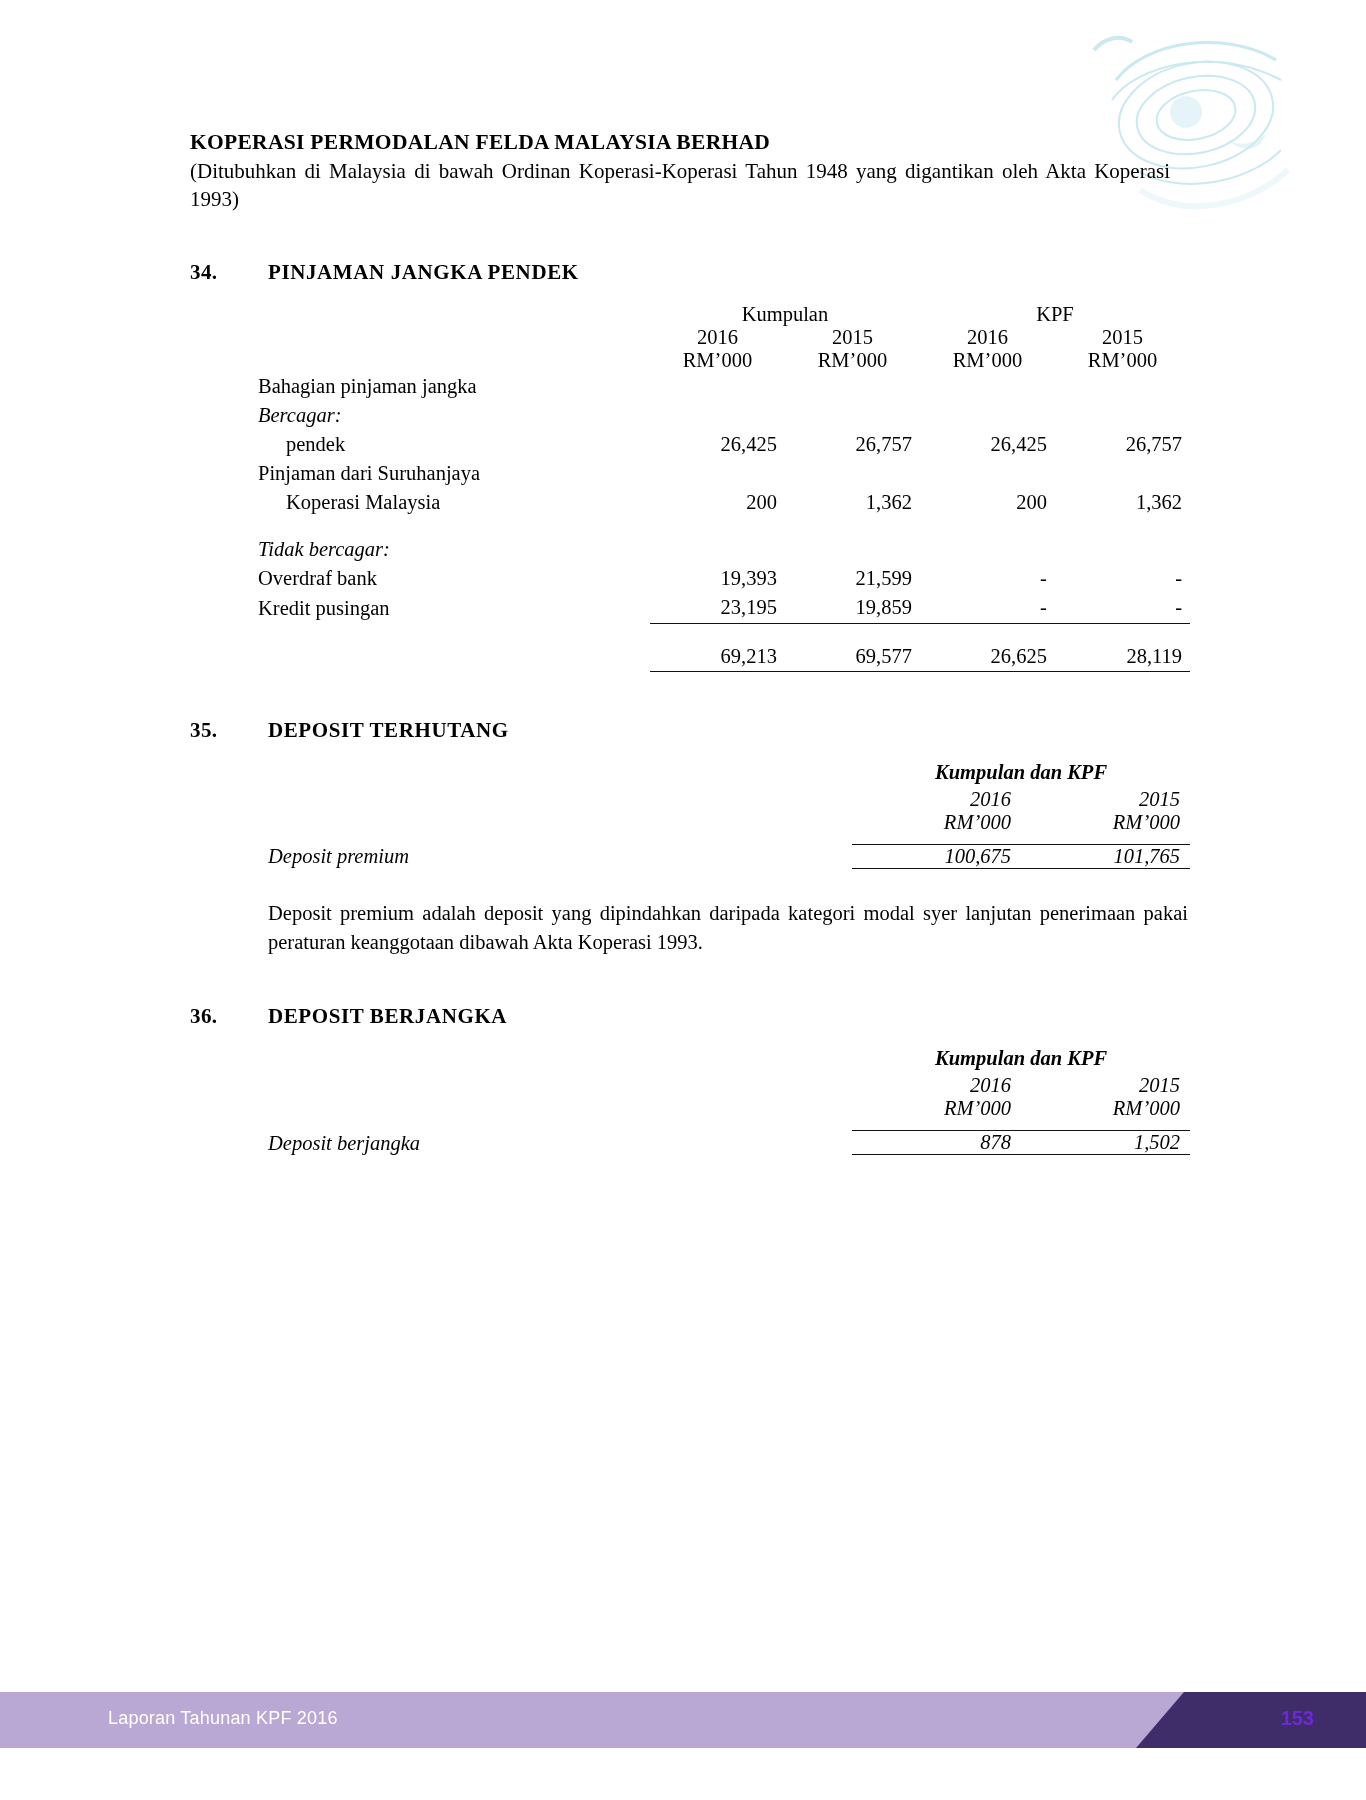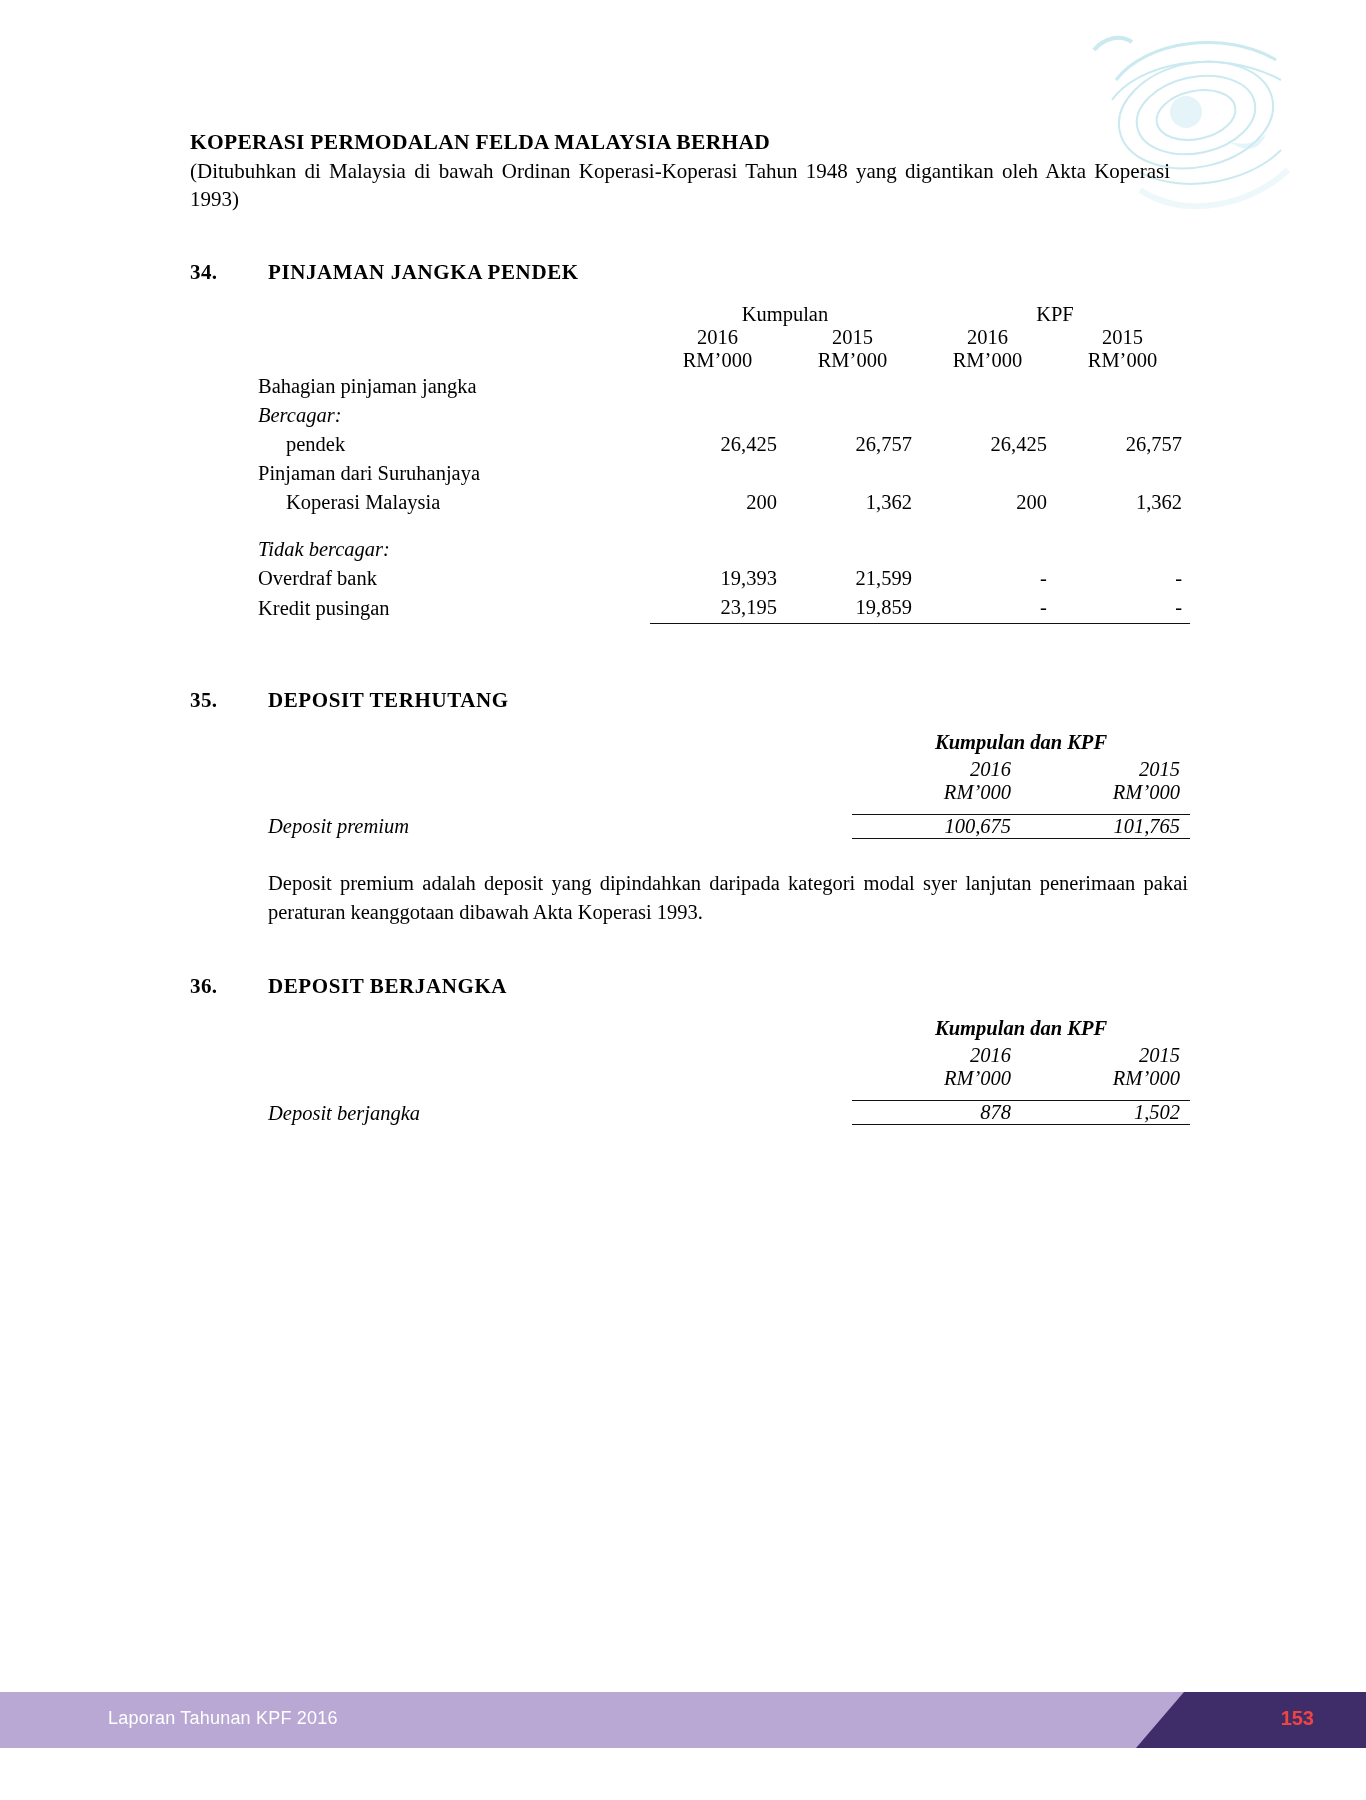--- a/index.html
+++ b/index.html
@@ -192,21 +192,21 @@
     top: 0;
     width: 230px;
     height: 56px;
     background: #3f2d69;
     clip-path: polygon(48px 0, 230px 0, 230px 56px, 0 56px);
   }
   .footer-page {
     position: absolute;
     right: 52px;
     top: 15px;
-    color: #ef4444;
+    color: #6d28d9;
     font-family: "Liberation Sans", sans-serif;
     font-weight: bold;
     font-size: 20px;
   }
 </style>
 </head>
 <body>
 
 <div class="page">
 
@@ -334,20 +334,27 @@
         </tr>
 
         <tr class="spacer-row">
           <td></td>
               <td></td>
           <td></td>
               <td></td>
           <td></td>
         </tr>
 
+        <tr class="rule-bot">
+          <td class="label"></td>
+          <td class="num">69,213</td>
+          <td class="num">69,577</td>
+          <td class="num">26,625</td>
+          <td class="num">28,119</td>
+        </tr>
       </tbody>
         </table>
     </div>
 
     <div class="note-block">
       <div class="note-head">
         <span class="note-num">35.</span>
         <span class="note-title">DEPOSIT TERHUTANG</span>
       </div>
 

